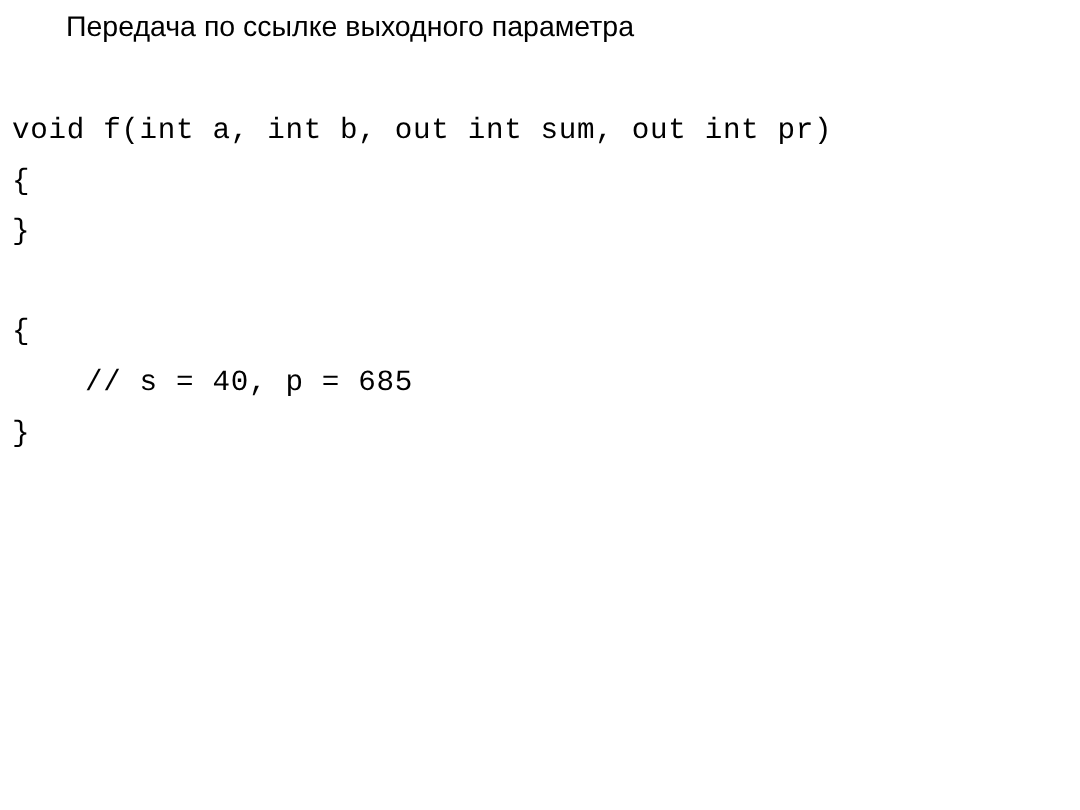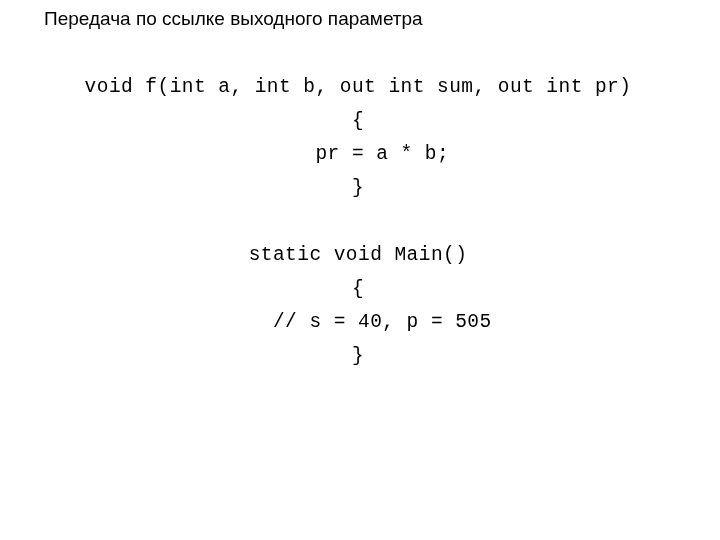--- a/index.html
+++ b/index.html
@@ -28,21 +28,20 @@
     line-height: 24px;
     color: #000000;
     white-space: pre;
     letter-spacing: 0px;
   }
   #code-block {
     position: absolute;
     left: 8px;
     top: 71px;
     width: 700px;
-    text-align: center;
   }
   .code-line {
     font-family: "Liberation Mono", "DejaVu Sans Mono", monospace;
     font-size: 19.5px;
     line-height: 33.6px;
     height: 33.6px;
     color: #000000;
     white-space: pre;
     letter-spacing: 0.45px;
   }
@@ -53,22 +52,20 @@
 </head>
 <body>
 
 <div id="slide">
 
   <div id="slide-title">Передача по ссылке выходного параметра</div>
 
   <div id="code-block">
       <div class="code-line">void f(int a, int b, out int sum, out int pr)</div>
       <div class="code-line">{</div>
-      <div class="code-line">    pr = a * b;</div>
       <div class="code-line">}</div>
       <div class="code-line blank"></div>
-      <div class="code-line">static void Main()</div>
       <div class="code-line">{</div>
-      <div class="code-line">    // s = 40, p = 505</div>
+      <div class="code-line">    // s = 40, p = 685</div>
       <div class="code-line">}</div>
     </div>
 
 </div>
 
 </body></html>

